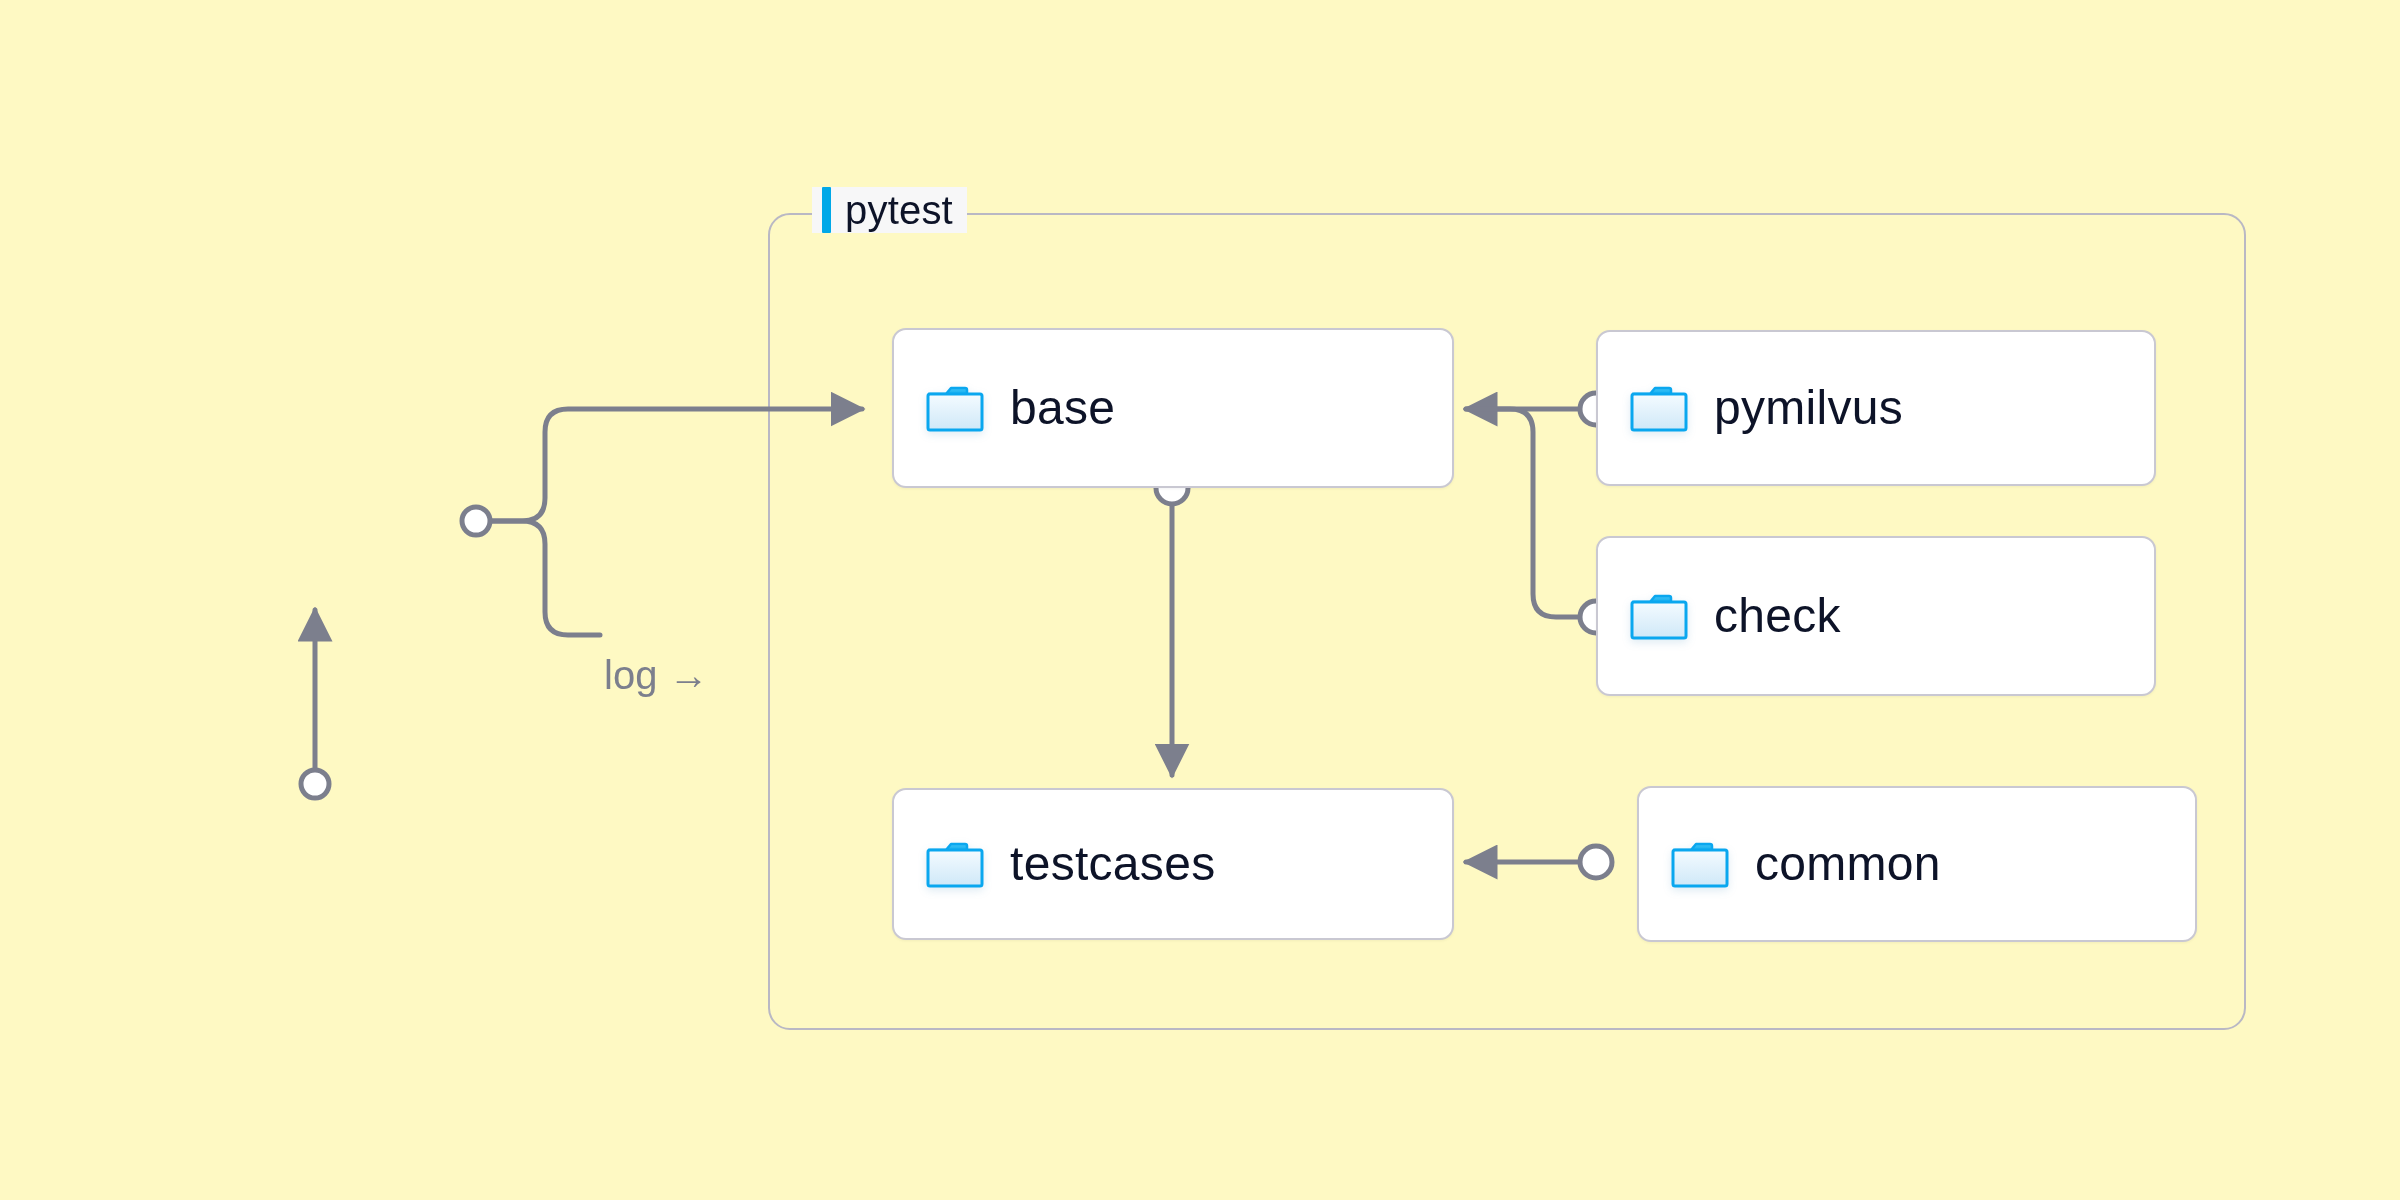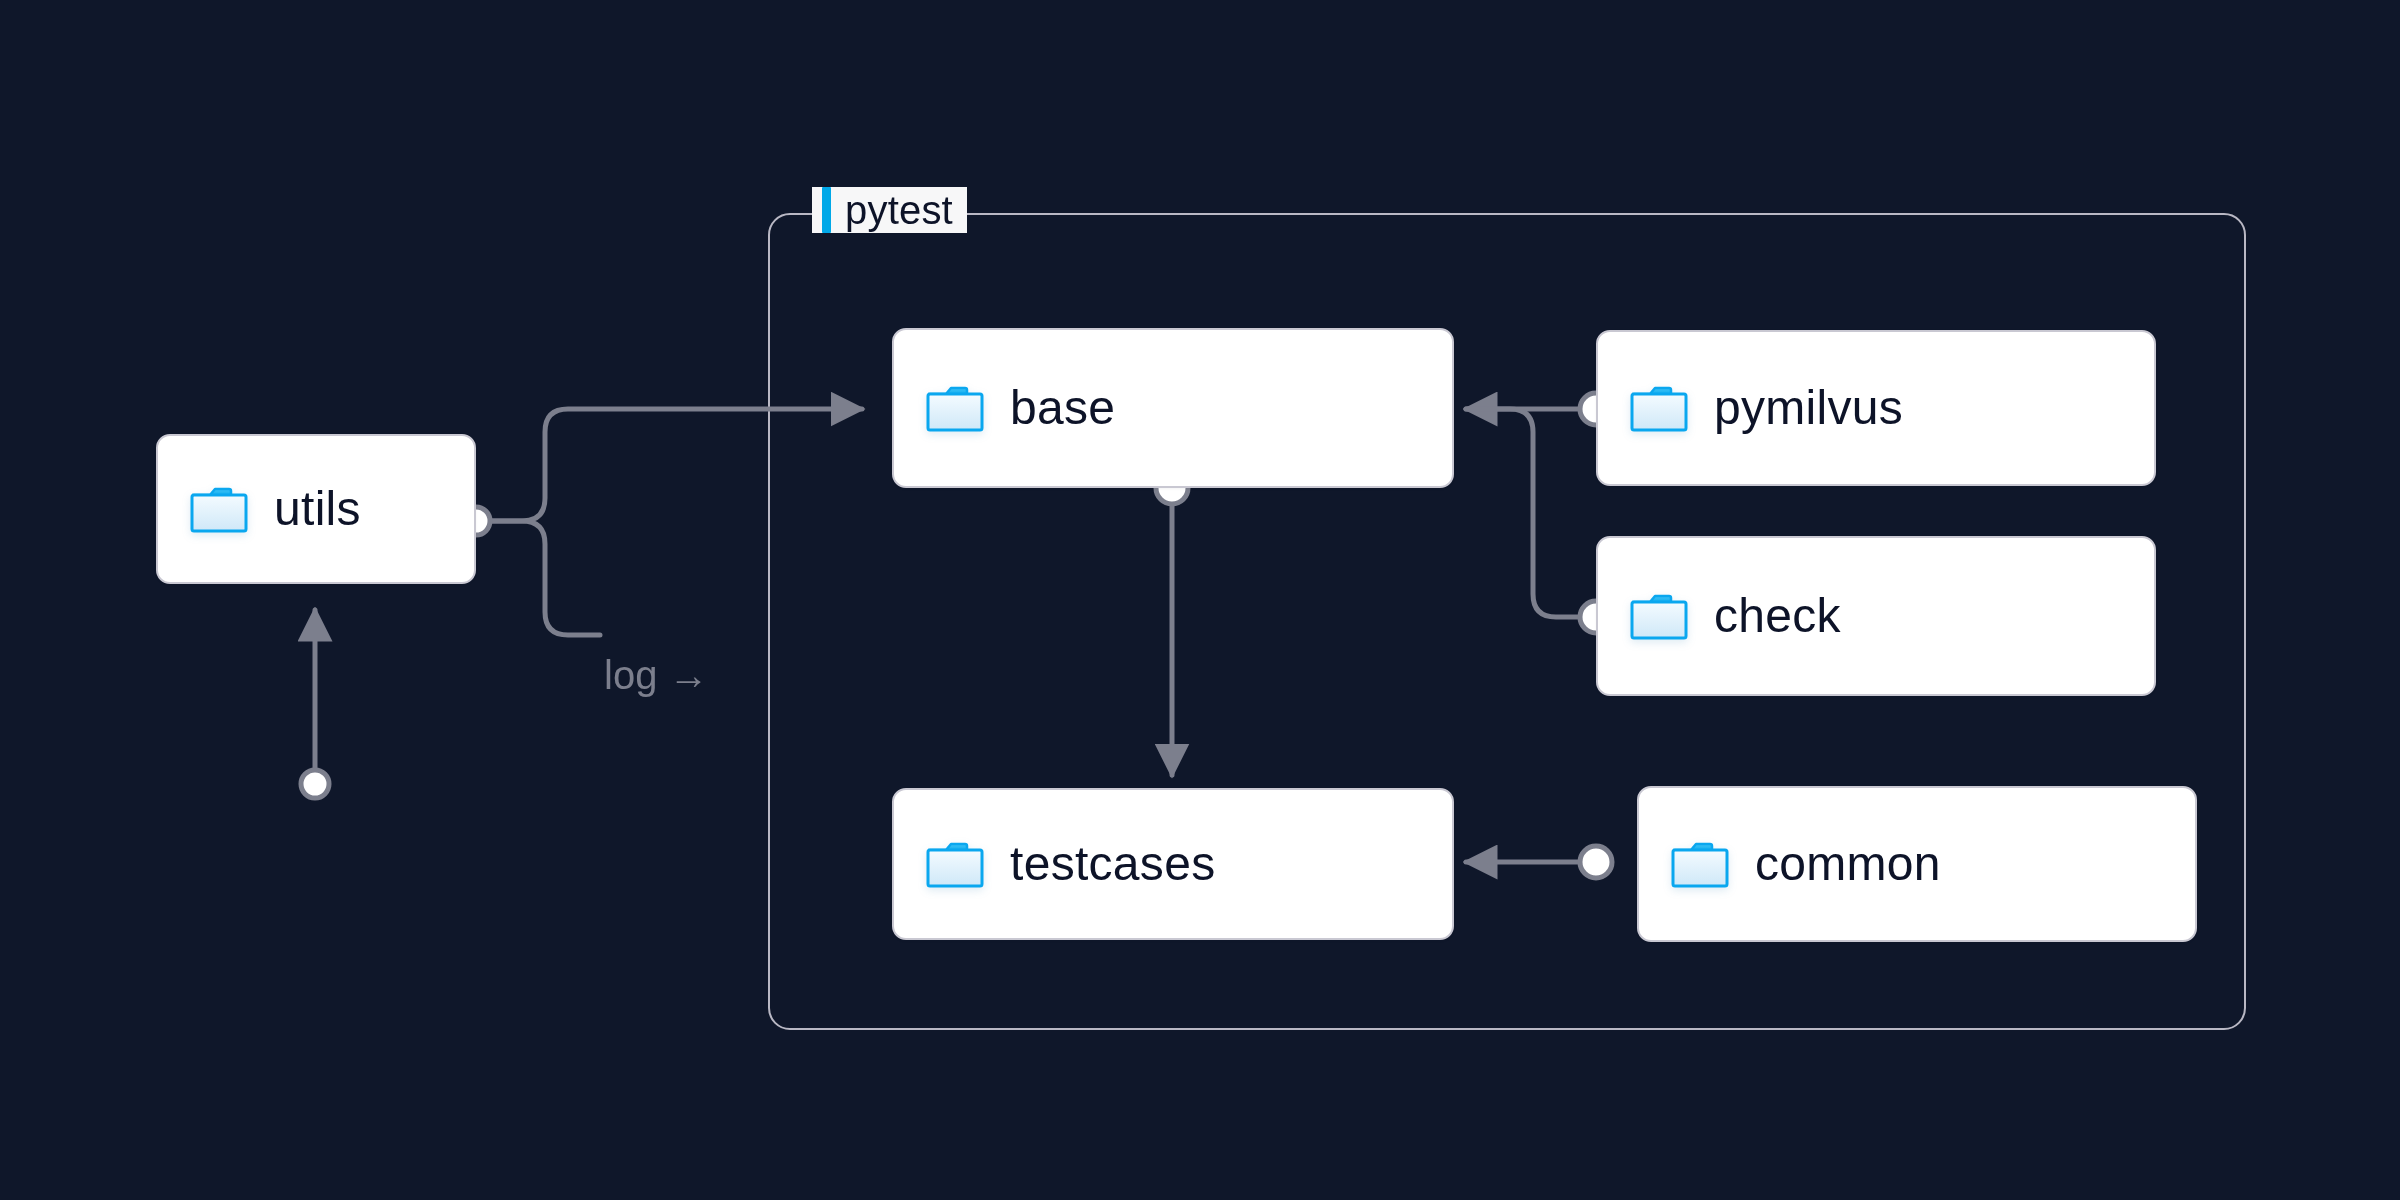--- a/index.html
+++ b/index.html
@@ -10,21 +10,21 @@
   body {
     width: 2400px;
     height: 1200px;
     font-family: "Liberation Sans", sans-serif;
     overflow: hidden;
   }
   #canvas {
     position: relative;
     width: 2400px;
     height: 1200px;
-    background: #0f172a;
+    background: #fef9c3;
     text-align: right;
   }
   #edge-layer {
     position: absolute;
     left: 0; top: 0;
     width: 2400px;
     height: 1200px;
     pointer-events: none;
     z-index: 1;
   }
@@ -151,29 +151,20 @@
       <circle cx="315" cy="784" r="14"></circle>
       <circle cx="1172" cy="488" r="16"></circle>
       <circle cx="1596" cy="409" r="16"></circle>
       <circle cx="1596" cy="617" r="16"></circle>
       <circle cx="1596" cy="862" r="16"></circle>
     </g>
   </svg>
 
   <div class="edge-label" style="left:604px; top:634px;margin-top:21px;">log →</div>
 
-  <div class="node" style="left:156px; top:434px; width:320px; height:150px;">
-    <div class="node-inner">
-      <svg class="folder-icon" viewBox="0 0 58 48">
-        <path d="M2 10 h18 l5 -6 h14 a2 2 0 0 1 2 2 v4" fill="url(#folder-tab-grad)" stroke="#0aa7ef" stroke-width="2.5" stroke-linejoin="round"></path>
-        <rect x="2" y="10" width="54" height="36" rx="2" fill="url(#folder-grad)" stroke="#0aa7ef" stroke-width="3"></rect>
-      </svg>
-      <span class="node-label">utils</span>
-    </div>
-  </div>
 
 
   <div class="node" style="left:892px; top:328px; width:562px; height:160px;">
     <div class="node-inner">
       <svg class="folder-icon" viewBox="0 0 58 48">
         <path d="M2 10 h18 l5 -6 h14 a2 2 0 0 1 2 2 v4" fill="url(#folder-tab-grad)" stroke="#0aa7ef" stroke-width="2.5" stroke-linejoin="round"></path>
         <rect x="2" y="10" width="54" height="36" rx="2" fill="url(#folder-grad)" stroke="#0aa7ef" stroke-width="3"></rect>
       </svg>
       <span class="node-label">base</span>
     </div>

